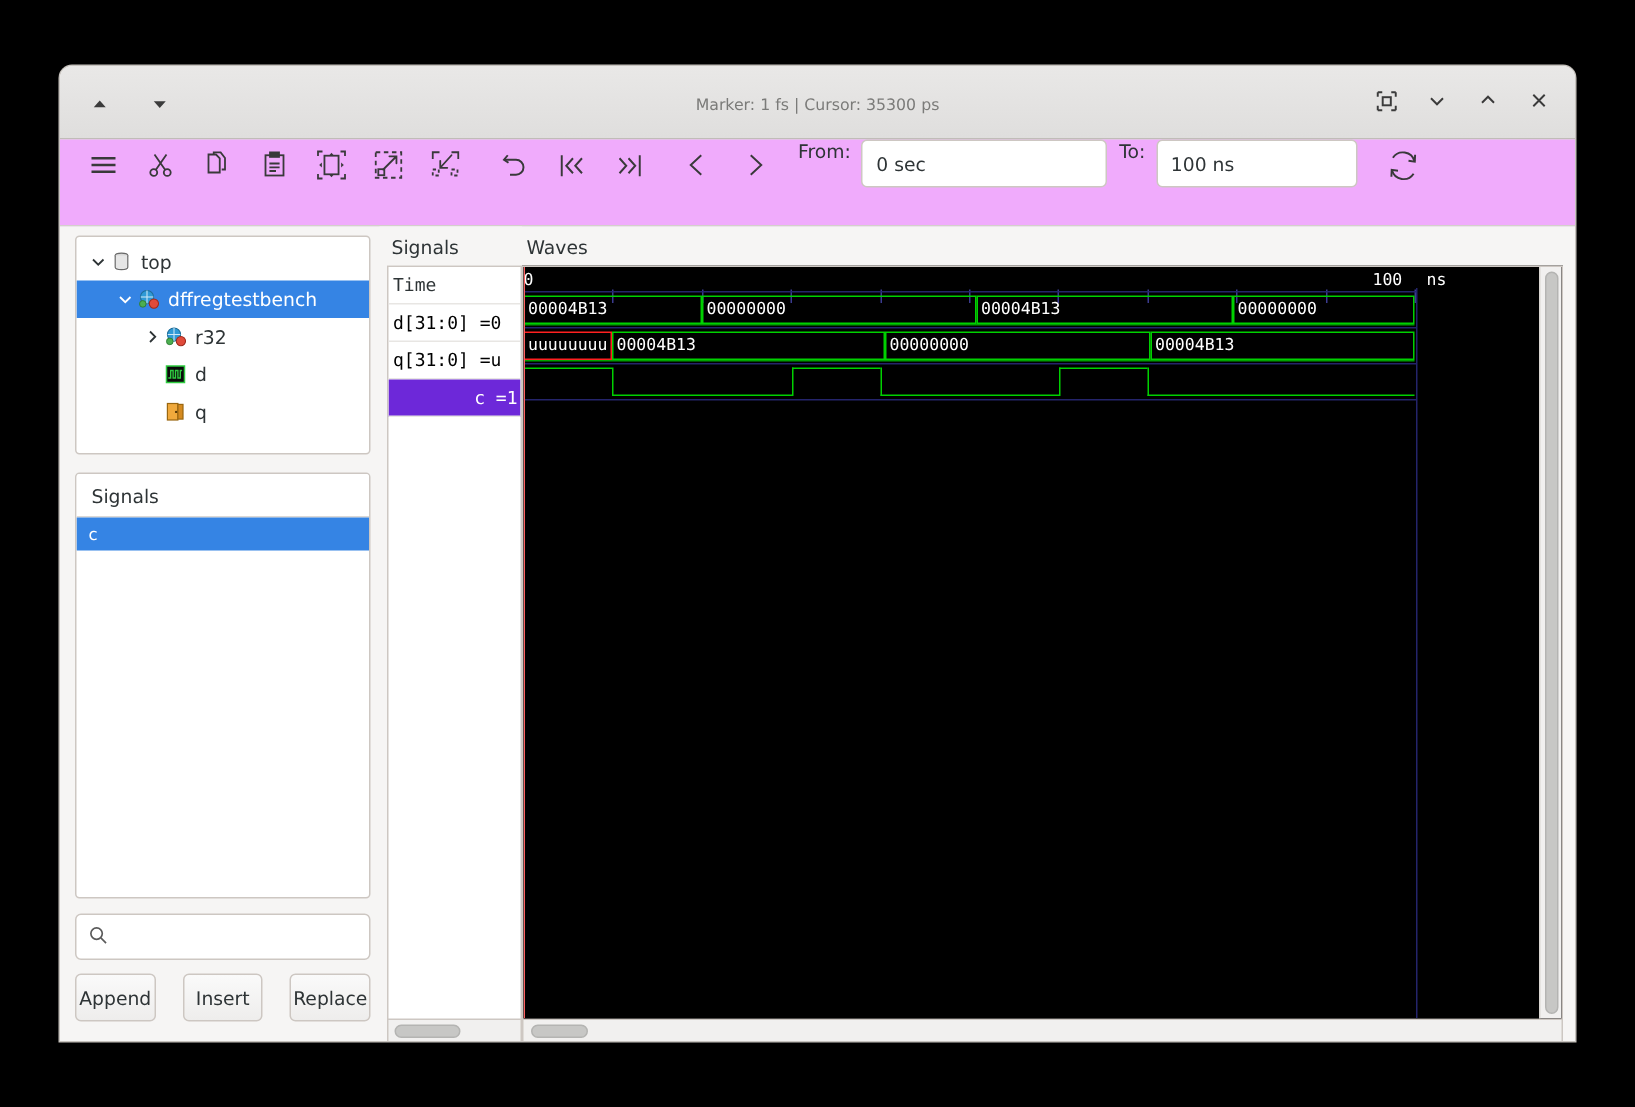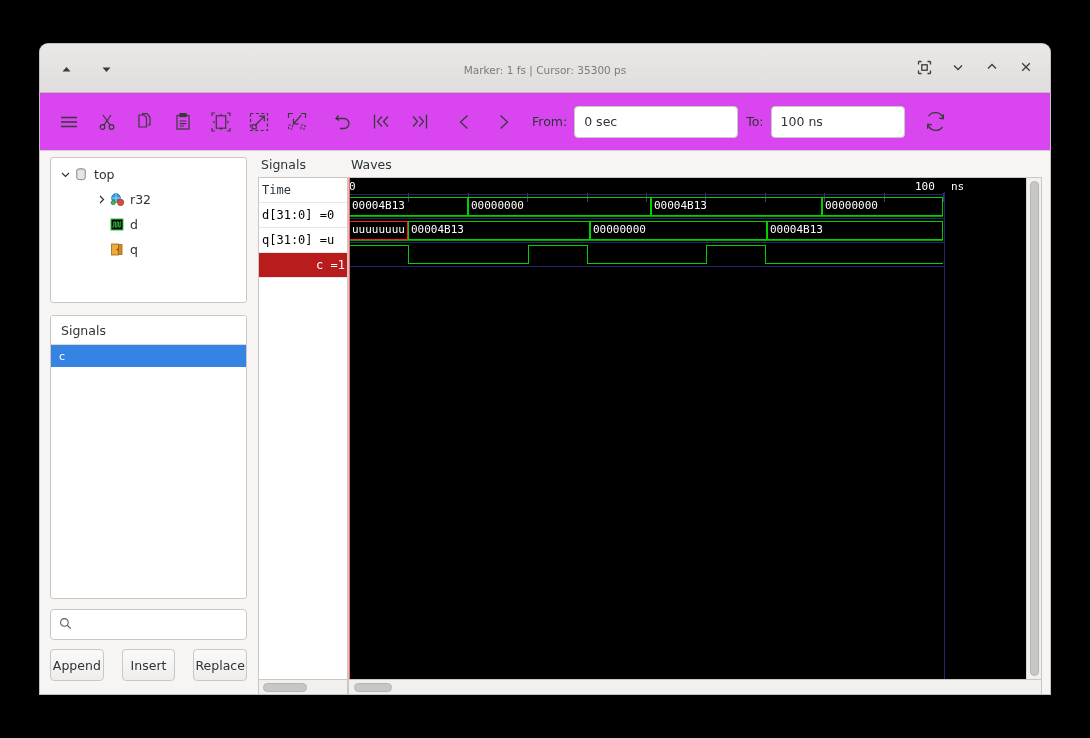--- a/index.html
+++ b/index.html
@@ -44,23 +44,23 @@
   .tb-btn {
     width: 24px; height: 24px;
     display: flex; align-items: center; justify-content: center;
     color: #3b3b3b; cursor: pointer; border-radius: 3px;
   }
   .tb-btn svg { display: block; }
 
   
   .toolbar {
     position: relative; height: 57px;
-    background: #d946ef;
+    background: #f0abfc;
     border-bottom: 1px solid #d3cfcb;
-    display: flex; align-items: center;
+    display: flex; 
     padding: 0 12px;
   }
   .tool {
     width: 34px; height: 34px; margin-right: 4px;
     display: flex; align-items: center; justify-content: center;
     color: #39393a; cursor: pointer; border-radius: 4px;
   }
   .tool svg { display: block; }
   .sep { width: 8px; }
   .field-label {
@@ -156,21 +156,21 @@
     box-sizing: border-box; overflow: hidden;
     margin-bottom: 0;
   }
   .name-row {
     height: 24px; display: flex; align-items: center;
     font-family: "DejaVu Sans Mono", "Liberation Mono", monospace;
     font-size: 12px; color: #000; padding-left: 3px;
     border-bottom: 1px solid #e8e6e3; white-space: nowrap; overflow: hidden;
   }
   .name-row.time { color: #2e3436; }
-  .name-row.sel { background: #b91c1c; color: #ffffff; justify-content: flex-end; padding-right: 2px; }
+  .name-row.sel { background: #6d28d9; color: #ffffff; justify-content: flex-end; padding-right: 2px; }
   .hscroll {
     height: 15px; background: #f1f0ef; border: 1px solid #cdc7c2; border-top: none;
     display: flex; align-items: center; box-sizing: border-box;
   }
   .hscroll .thumb {
     height: 9px; background: #c7c7c5; border-radius: 5px; margin-left: 4px;
     border: 1px solid #b4b4b2; box-sizing: border-box;
   }
 
   
@@ -375,20 +375,35 @@
               <span class="twisty">
                 <svg width="11" height="11" viewBox="0 0 11 11" fill="none" stroke="currentColor" stroke-width="1.2">
                   <path d="M2 4 L5.5 7.5 L9 4"></path>
                 </svg>
               </span>
               <span class="t-ico"><svg width="16" height="15" viewBox="0 0 16 15">
                   <ellipse cx="8" cy="3.3" rx="4.2" ry="1.6" fill="#d8d8d8" stroke="#6a6a6a" stroke-width=".8"></ellipse>
                   <path d="M3.8 3.3v7.8c0 .9 1.9 1.6 4.2 1.6s4.2-.7 4.2-1.6V3.3" fill="#e6e6e6" stroke="#6a6a6a" stroke-width=".8"></path>
                 </svg></span>
               <span>top</span>
+            </div>
+            <div class="tree-row sel" style="padding-left: 24px;">
+              <span class="twisty">
+                <svg width="11" height="11" viewBox="0 0 11 11" fill="none" stroke="currentColor" stroke-width="1.2">
+                  <path d="M2 4 L5.5 7.5 L9 4"></path>
+                </svg>
+              </span>
+              <span class="t-ico"><svg width="16" height="15" viewBox="0 0 16 15">
+                  <circle cx="7" cy="6" r="4.4" fill="#2f9ad6"></circle>
+                  <circle cx="7" cy="6" r="4.4" fill="none" stroke="#1f6e99" stroke-width=".7"></circle>
+                  <path d="M2.8 6h8.4M7 1.6v8.8" stroke="#cfe9f7" stroke-width=".7"></path>
+                  <circle cx="11.6" cy="10.4" r="3.1" fill="#e04a3a" stroke="#9c2a1e" stroke-width=".7"></circle>
+                  <circle cx="4.2" cy="10.6" r="2.2" fill="#4caf50" stroke="#2c7a31" stroke-width=".6"></circle>
+                </svg></span>
+              <span>dffregtestbench</span>
             </div>
             <div class="tree-row" style="padding-left: 42px;">
               <span class="twisty">
                 <svg width="11" height="11" viewBox="0 0 11 11" fill="none" stroke="currentColor" stroke-width="1.2">
                   <path d="M4 2 L7.5 5.5 L4 9"></path>
                 </svg>
               </span>
               <span class="t-ico"><svg width="16" height="15" viewBox="0 0 16 15">
                   <circle cx="7" cy="6" r="4.4" fill="#2f9ad6"></circle>
                   <circle cx="7" cy="6" r="4.4" fill="none" stroke="#1f6e99" stroke-width=".7"></circle>

